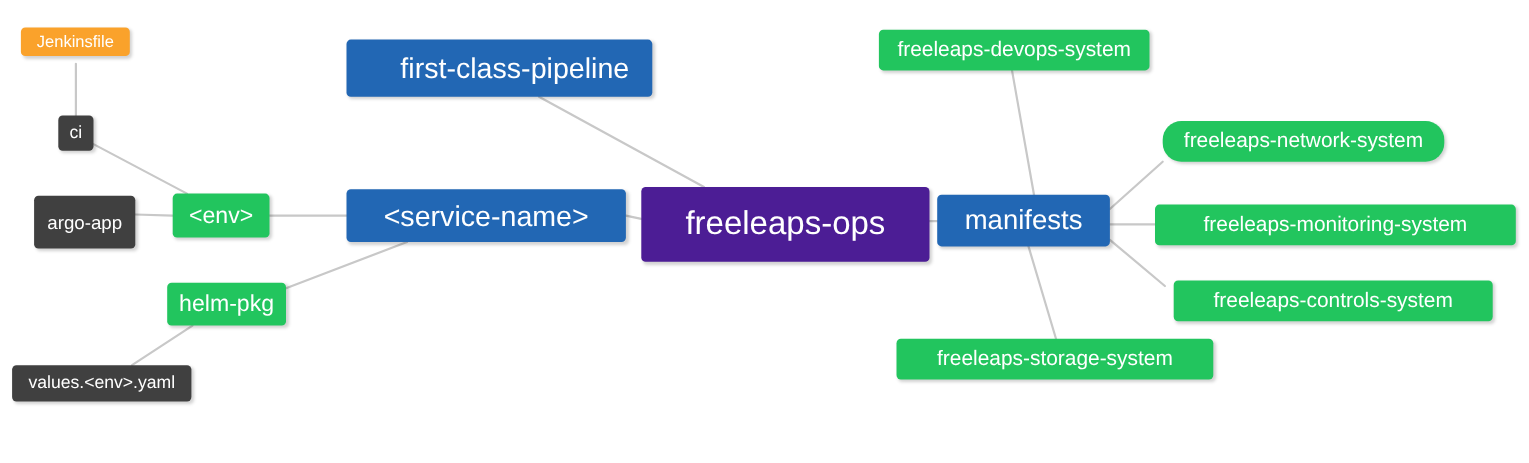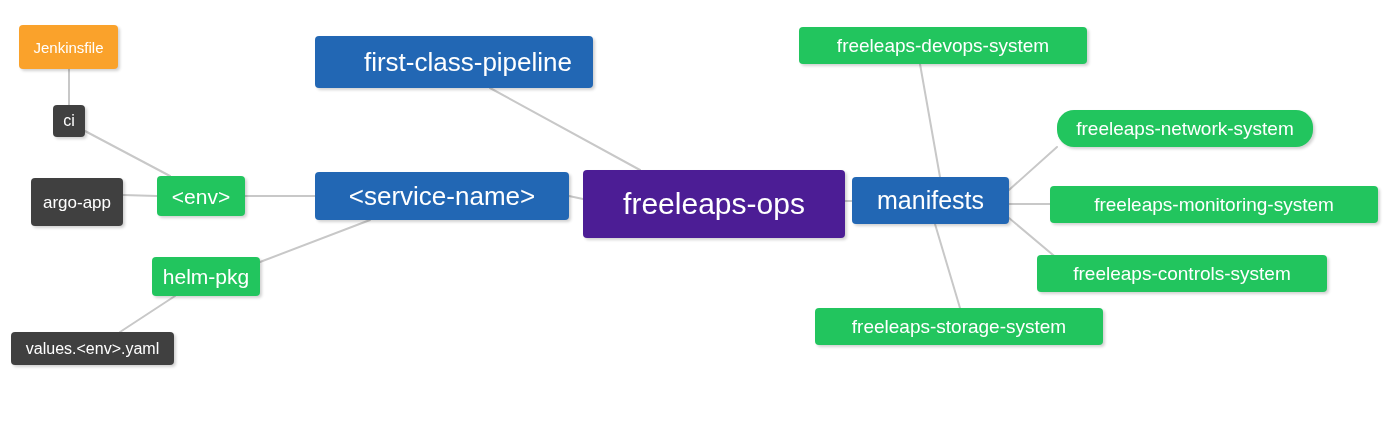--- a/index.html
+++ b/index.html
@@ -85,35 +85,35 @@
       </div>
       <div class="node n-green" style="left: 152px; top: 257px; width: 108px; height: 39px; font-size: 21px;">
         <span class="node-label">helm-pkg</span>
       </div>
       <div class="node n-red" style="left: 31px; top: 178px; width: 92px; height: 48px; font-size: 17px;">
         <span class="node-label">argo-app</span>
       </div>
       <div class="node n-red" style="left: 53px; top: 105px; width: 32px; height: 32px; font-size: 16px;">
         <span class="node-label">ci</span>
       </div>
-      <div class="node n-amber" style="left: 19px; top: 25px; width: 99px; height: 44px; font-size: 15px;">
+      <div class="node n-amber" style="left: 19px; top: 25px; width: 99px; height: 26px; font-size: 15px;">
         <span class="node-label">Jenkinsfile</span>
       </div>
       <div class="node n-red" style="left: 11px; top: 332px; width: 163px; height: 33px; font-size: 16px;">
         <span class="node-label">values.&lt;env&gt;.yaml</span>
       </div>
-      <div class="node n-green" style="left: 799px; top: 27px; width: 288px; height: 37px; font-size: 19px;">
+      <div class="node n-green" style="left: 799px; top: 27px; width: 246px; height: 37px; font-size: 19px;">
         <span class="node-label">freeleaps-devops-system</span>
       </div>
       <div class="node n-green" style="left: 1057px; top: 110px; width: 256px; height: 37px; font-size: 19px; border-radius: 17px;">
         <span class="node-label">freeleaps-network-system</span>
       </div>
       <div class="node n-green" style="left: 1050px; top: 186px; width: 328px; height: 37px; font-size: 19px;">
         <span class="node-label">freeleaps-monitoring-system</span>
       </div>
-      <div class="node n-green" style="left: 1037px; top: 255px; width: 290px; height: 37px; font-size: 19px;">
+      <div class="node n-green" style="left: 1067px; top: 255px; width: 290px; height: 37px; font-size: 19px;">
         <span class="node-label">freeleaps-controls-system</span>
       </div>
       <div class="node n-green" style="left: 815px; top: 308px; width: 288px; height: 37px; font-size: 19px;">
         <span class="node-label">freeleaps-storage-system</span>
       </div>
     </div>
 </div>
 
 </body></html>

